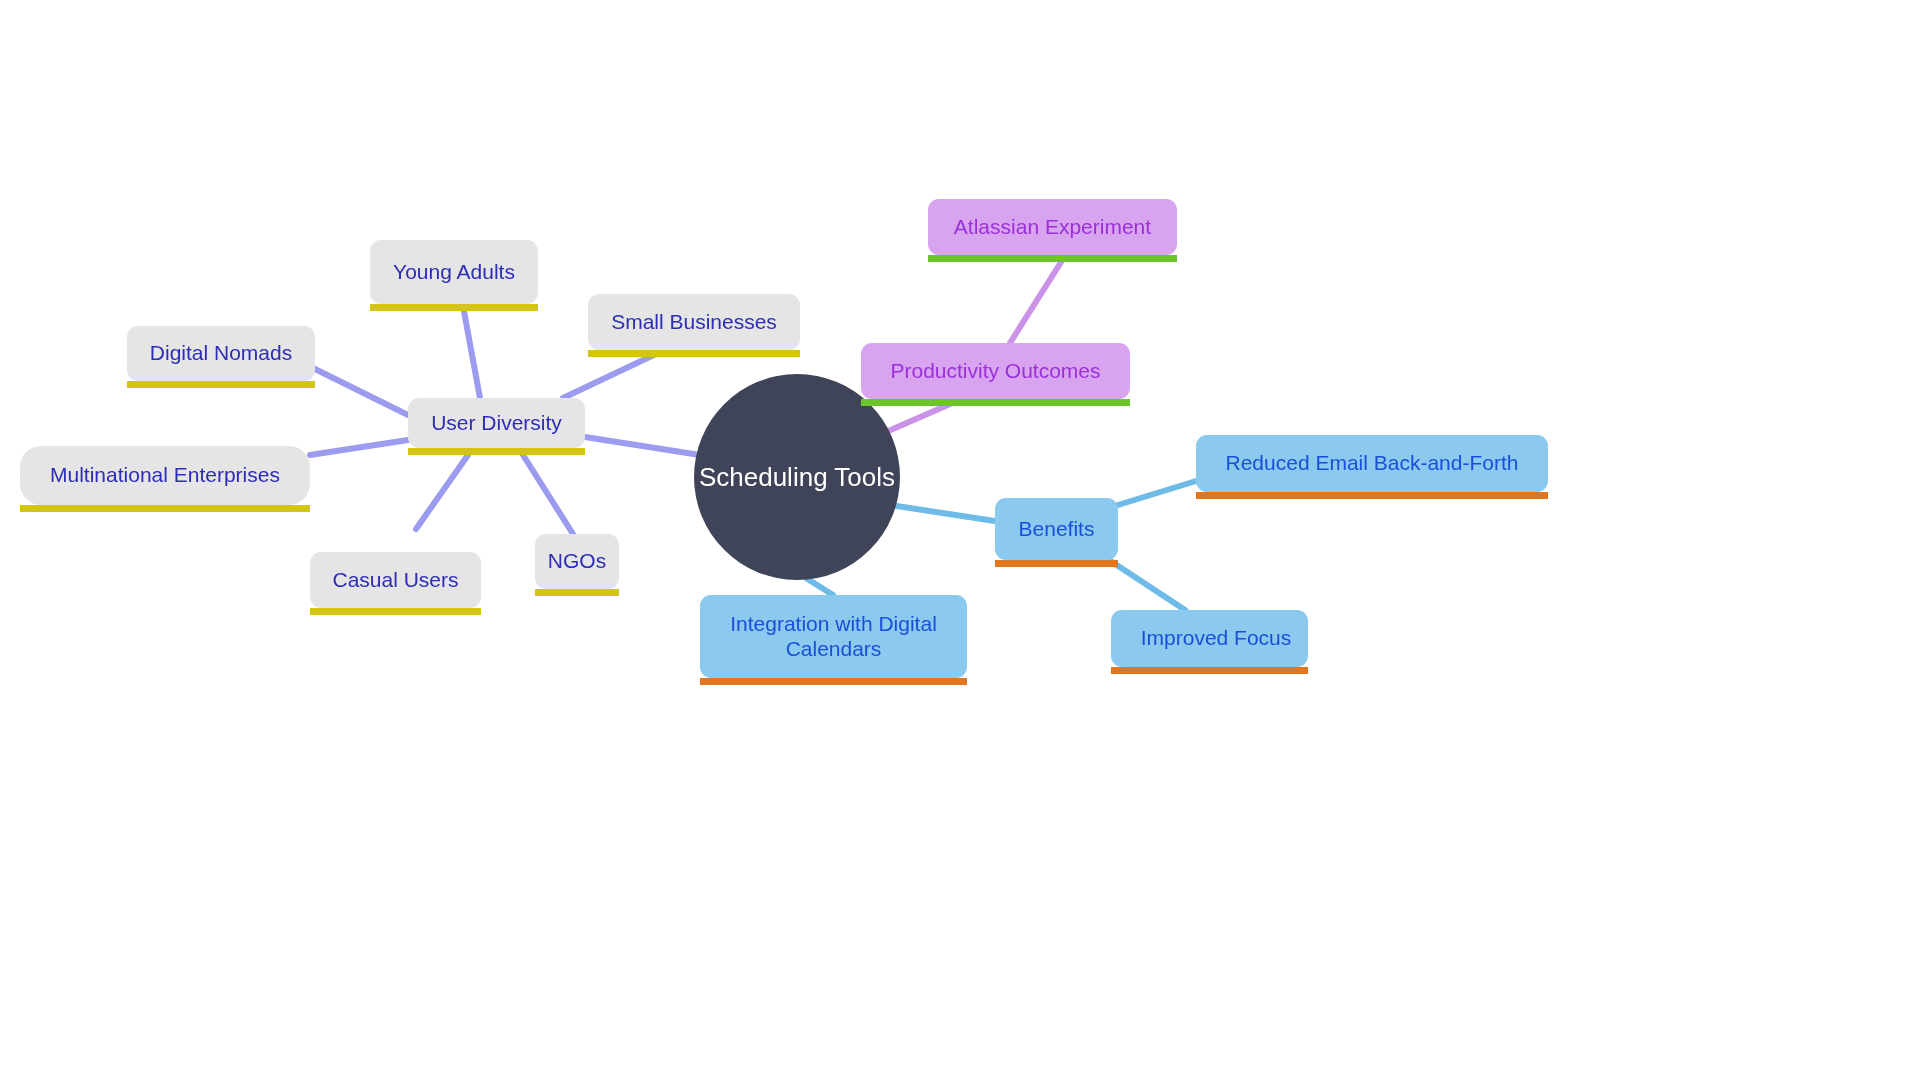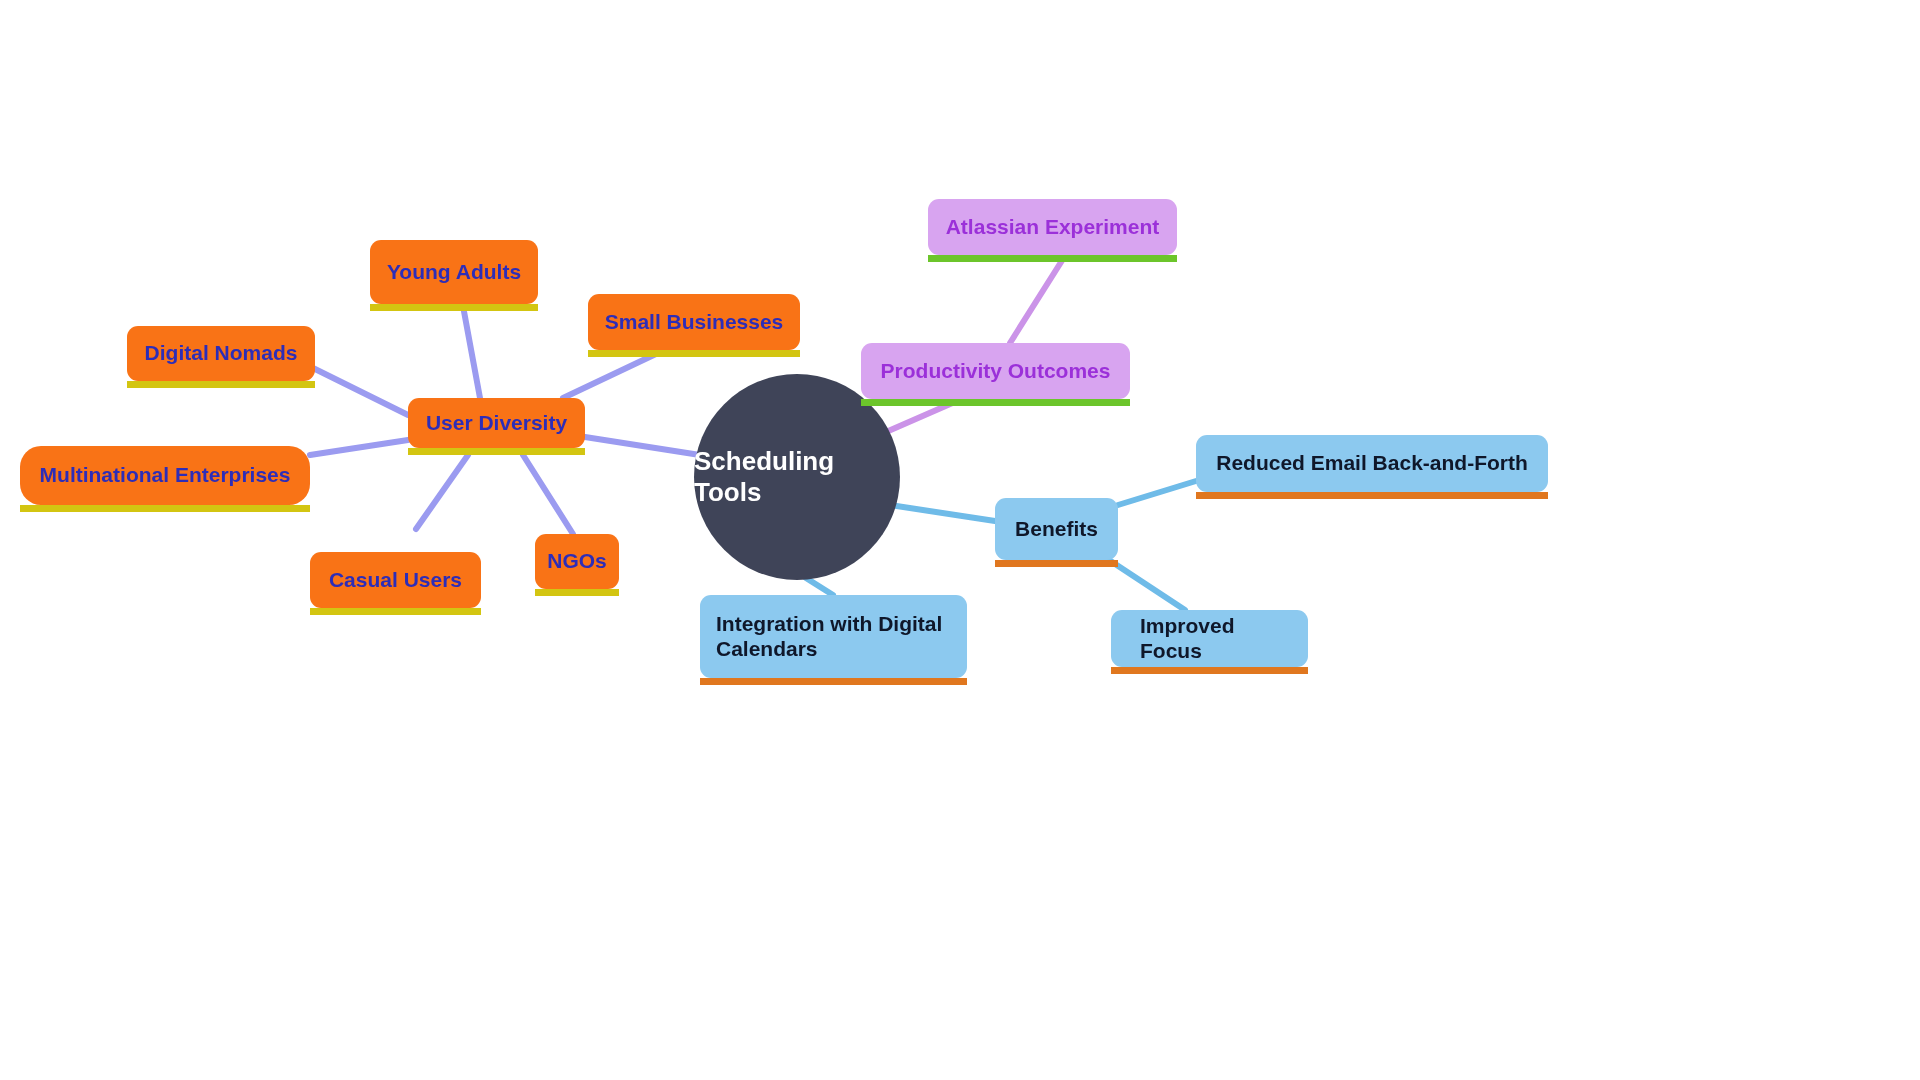--- a/index.html
+++ b/index.html
@@ -25,45 +25,44 @@
     top: 0;
     width: 1920px;
     height: 1080px;
   }
   .node {
     position: absolute;
     box-sizing: border-box;
     display: flex;
     align-items: center;
     justify-content: center;
-    text-align: left;
+    text-align: center;
     line-height: 1.18;
-    font-weight: bold;
   }
   .node-box {
     border-radius: 11px;
     padding: 0 16px;
   }
   .node-underline {
     position: absolute;
     left: 0;
     bottom: -7px;
     height: 7px;
     width: 100%;
   }
   .node-central {
     border-radius: 50%;
     color: #ffffff;
     font-size: 26px;
   }
-  .lilac  { background: #f97316; color: #2d2db8; }
+  .lilac  { background: #e5e5e5; color: #2d2db8; }
   .lilac-u{ background: #d3c511; }
   .orchid { background: #d8a4f0; color: #9b30d9; }
   .orchid-u{ background: #6cc52b; }
-  .sky    { background: #8cc9ef; color: #0f172a; }
+  .sky    { background: #8cc9ef; color: #1d4ed8; }
   .sky-u  { background: #e0771f; }
 </style>
 </head>
 <body>
 
 <div id="mindmap-canvas">
   <svg id="edge-layer" viewBox="0 0 1920 1080" width="1920" height="1080">
       <line x1="700" y1="455" x2="585" y2="437" stroke="#9b9bf0" stroke-width="6" stroke-linecap="round"></line>
       <line x1="480" y1="398" x2="463" y2="306" stroke="#9b9bf0" stroke-width="6" stroke-linecap="round"></line>
       <line x1="408" y1="415" x2="313" y2="368" stroke="#9b9bf0" stroke-width="6" stroke-linecap="round"></line>

